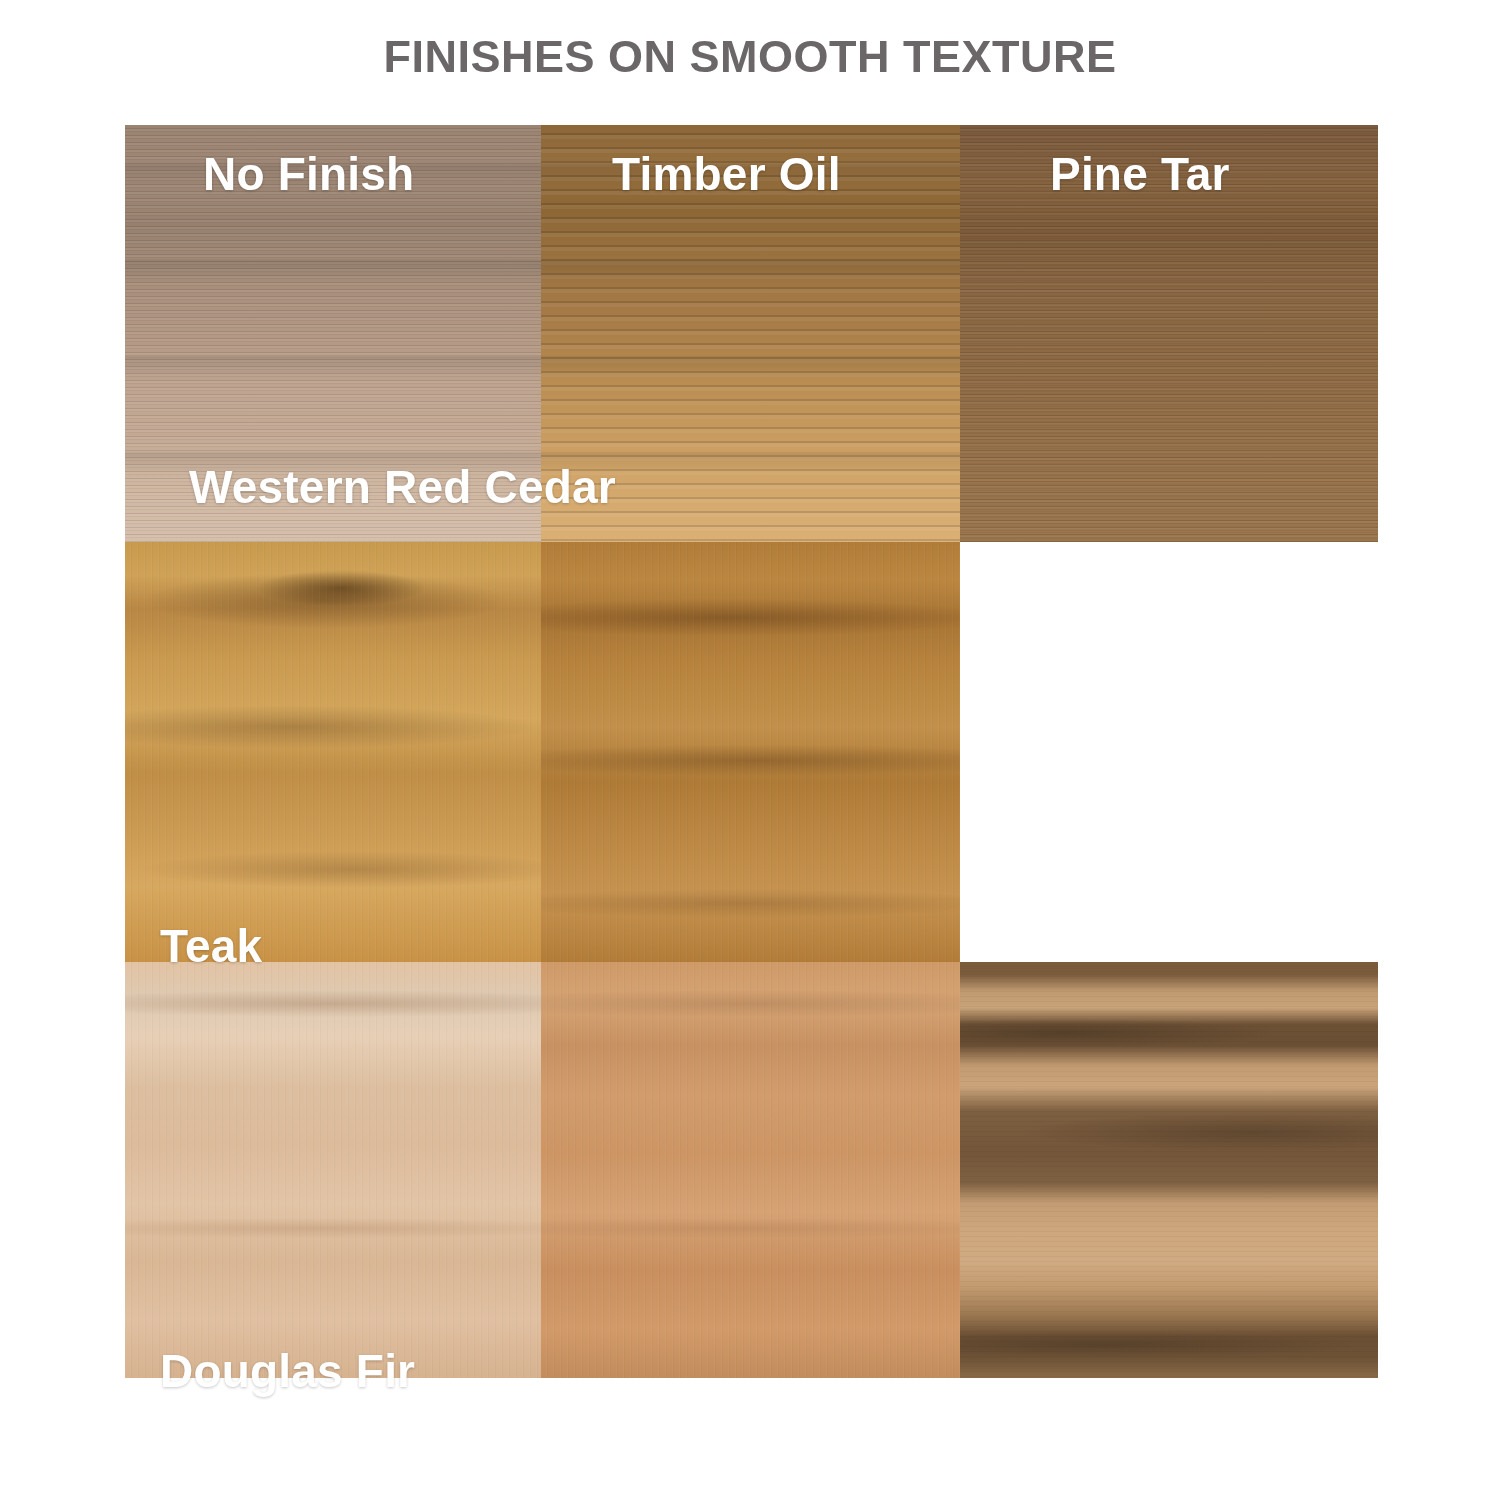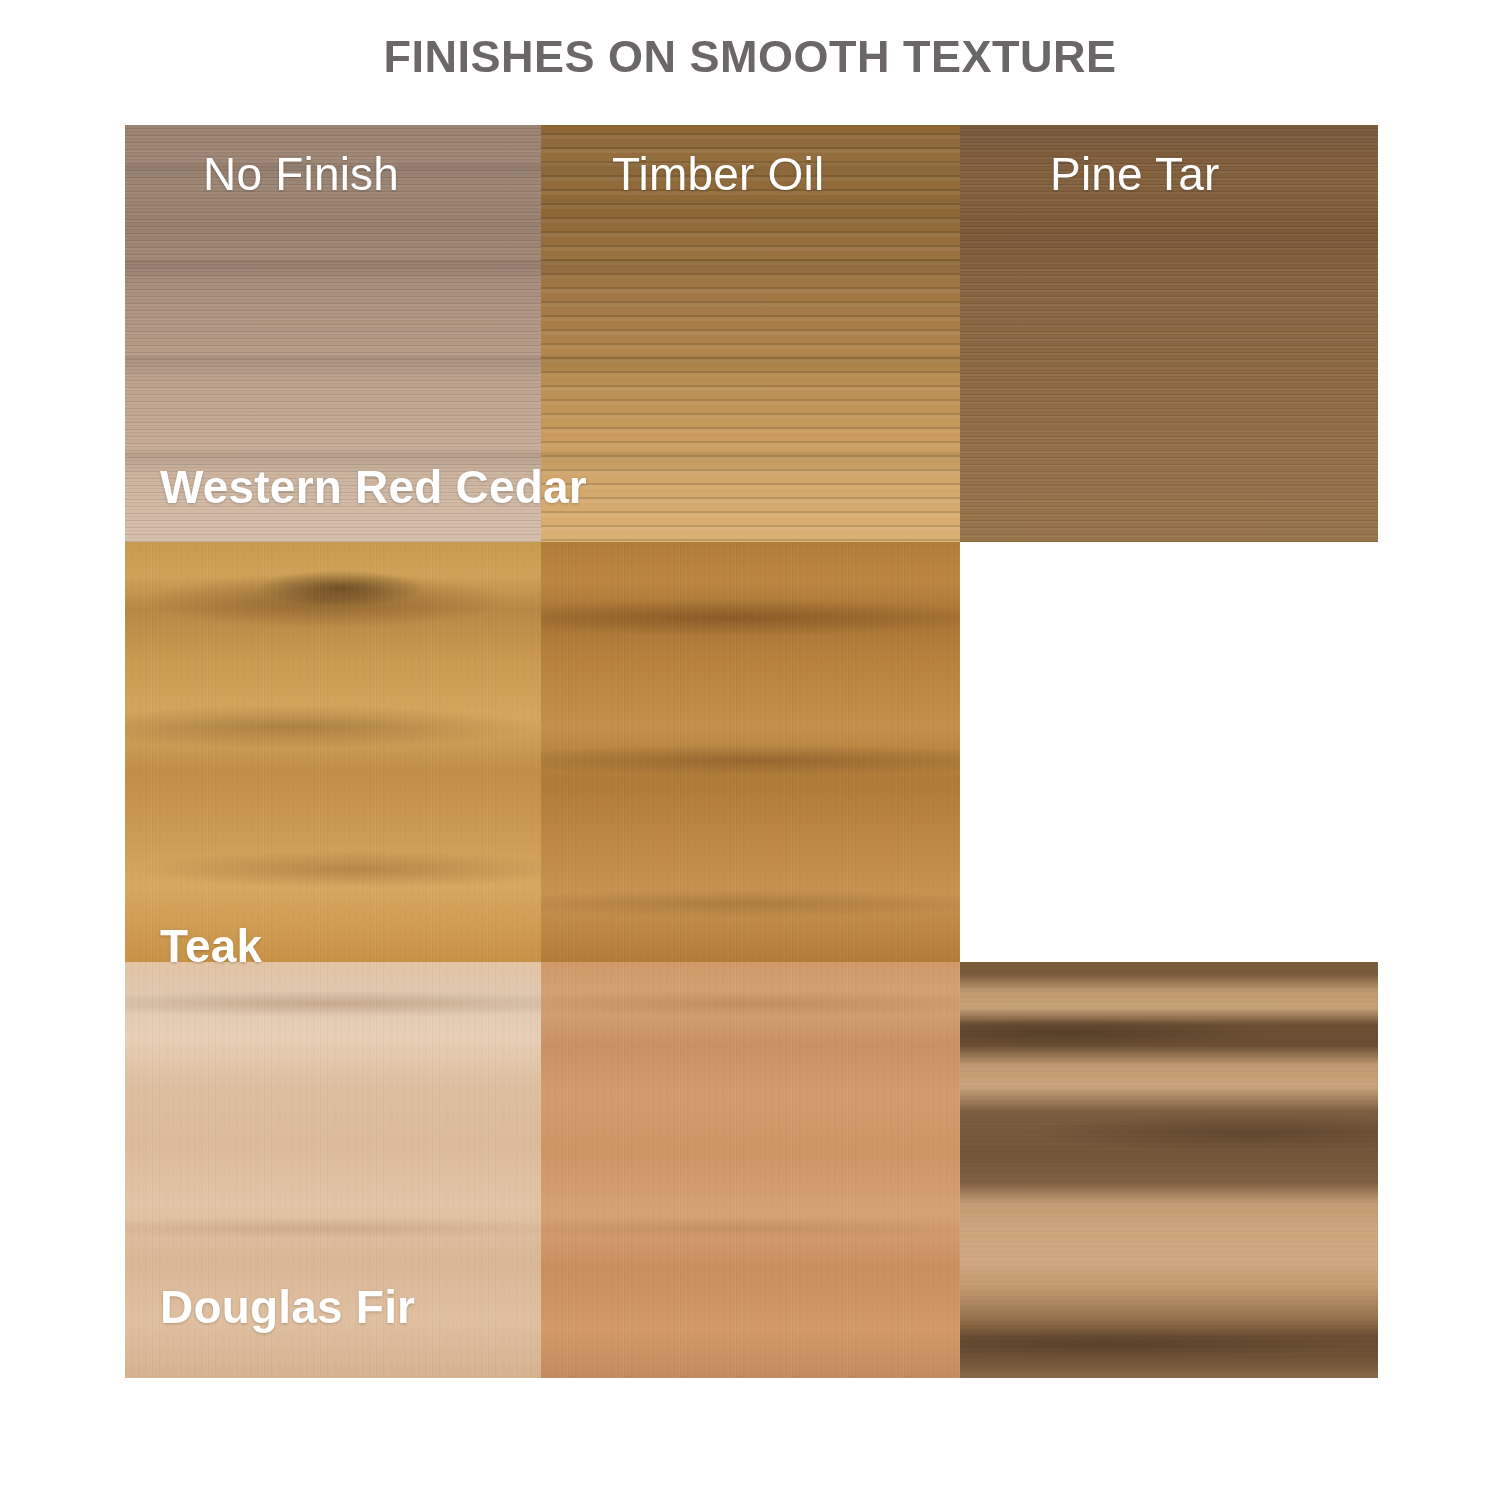--- a/index.html
+++ b/index.html
@@ -242,21 +242,21 @@
       rgba(0,0,0,0.035) 4px,
       rgba(0,0,0,0.035) 5px
     );
   }
 
   
   .col-label {
     position: absolute;
     top: 22px;
     font-size: 46px;
-    font-weight: normal;
+    font-weight: bold;
     color: #ffffff;
     white-space: nowrap;
     letter-spacing: 0.2px;
     text-shadow: 0 1px 3px rgba(0,0,0,0.22);
     z-index: 5;
   }
   #label-col-1 { left: 78px; }
   #label-col-2 { left: 487px; }
   #label-col-3 { left: 925px; }
 
@@ -264,23 +264,23 @@
     position: absolute;
     font-size: 46px;
     font-weight: bold;
     color: #ffffff;
     white-space: nowrap;
     letter-spacing: 0.2px;
     text-shadow: 0 1px 3px rgba(0,0,0,0.22);
     z-index: 5;
     left: 35px;
   }
-  #label-row-1 { top: 335px; }
+  #label-row-1 { top: 335px; margin-left: 29px; }
   #label-row-2 { top: 794px; }
-  #label-row-3 { top: 1155px; text-align: center; }
+  #label-row-3 { top: 1219px; text-align: center; }
 </style>
 </head>
 <body>
 
 <div id="page">
 
   <div id="title">FINISHES ON SMOOTH TEXTURE</div>
 
   <div id="grid">
 

